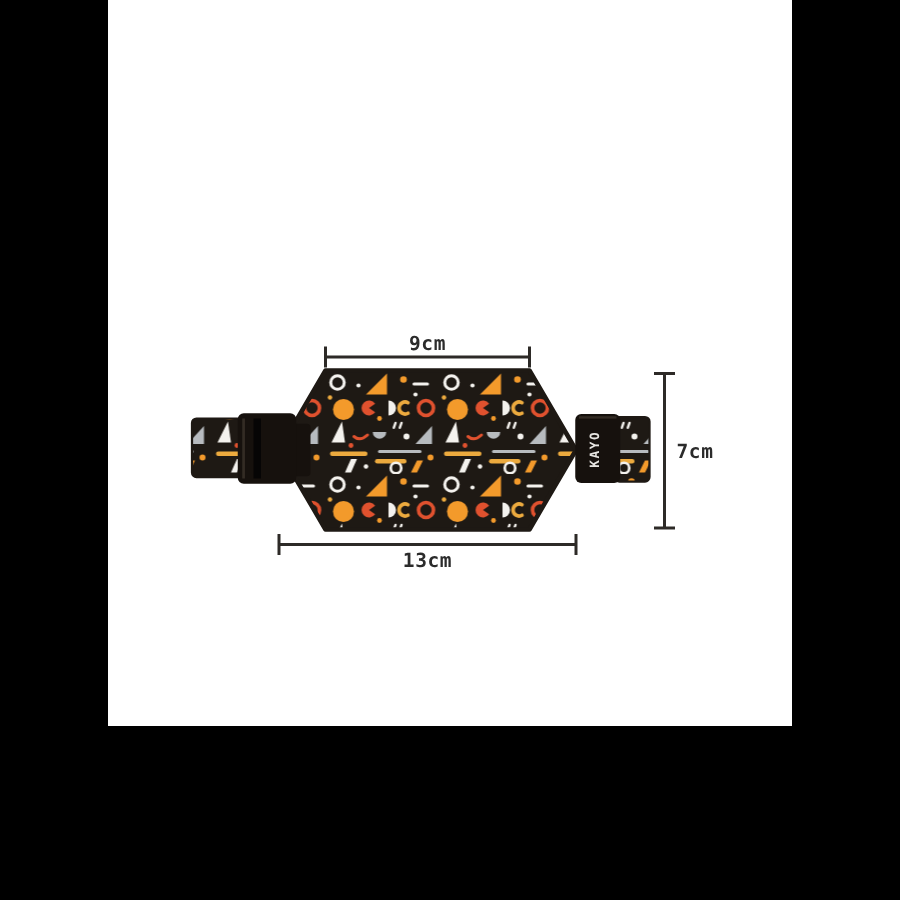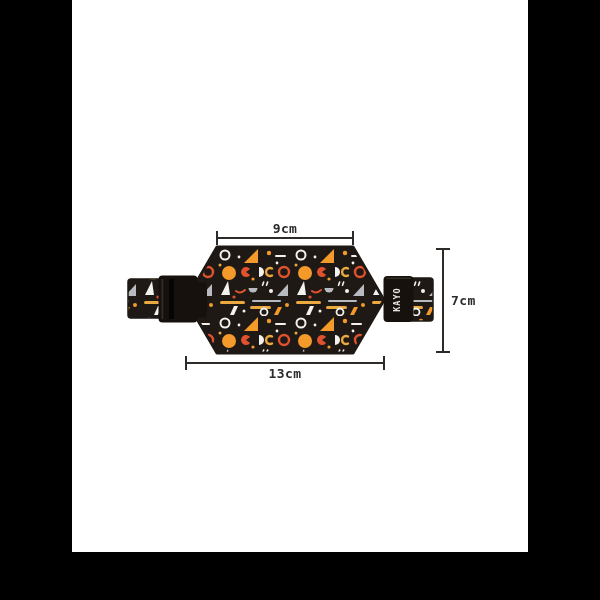--- a/index.html
+++ b/index.html
@@ -6,21 +6,21 @@
     margin: 0;
     padding: 0;
     width: 600px;
     height: 600px;
     background: #000;
     font-family: "Liberation Sans", sans-serif;
   }
   .canvas {
     position: relative;
     width: 600px;
-    height: 552px;
+    height: 484px;
     overflow: hidden;
   }
   svg { display: block; }
   .dim-label {
     font-family: "DejaVu Sans Mono", monospace;
     font-weight: 700;
     font-size: 13px;
     letter-spacing: 0.4px;
   }
   .brand-label {

